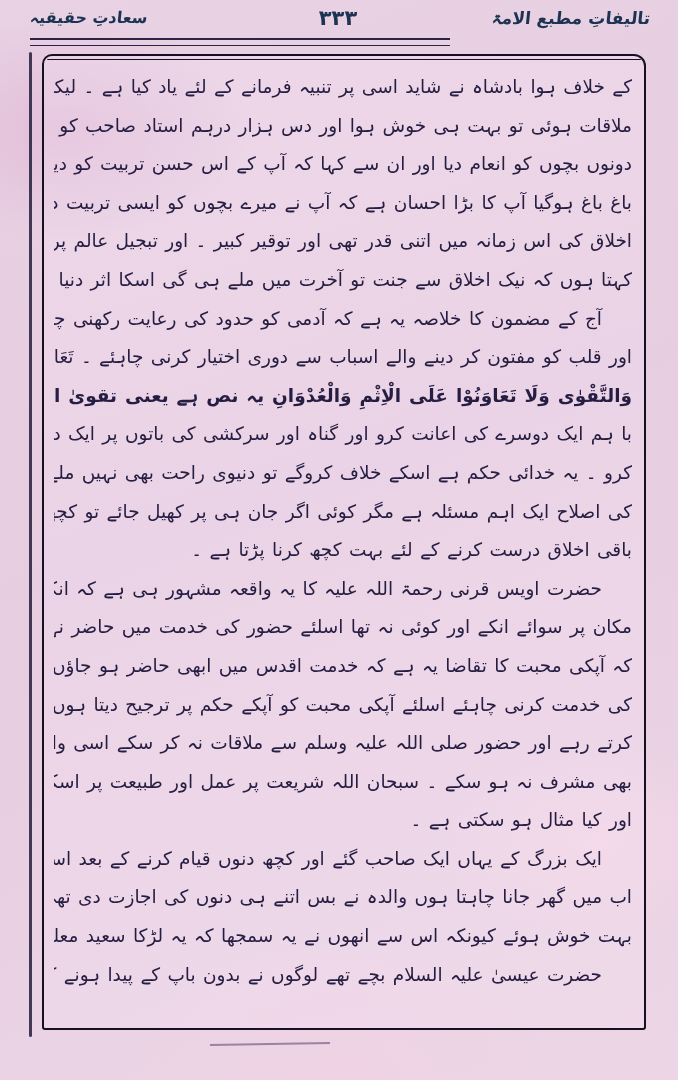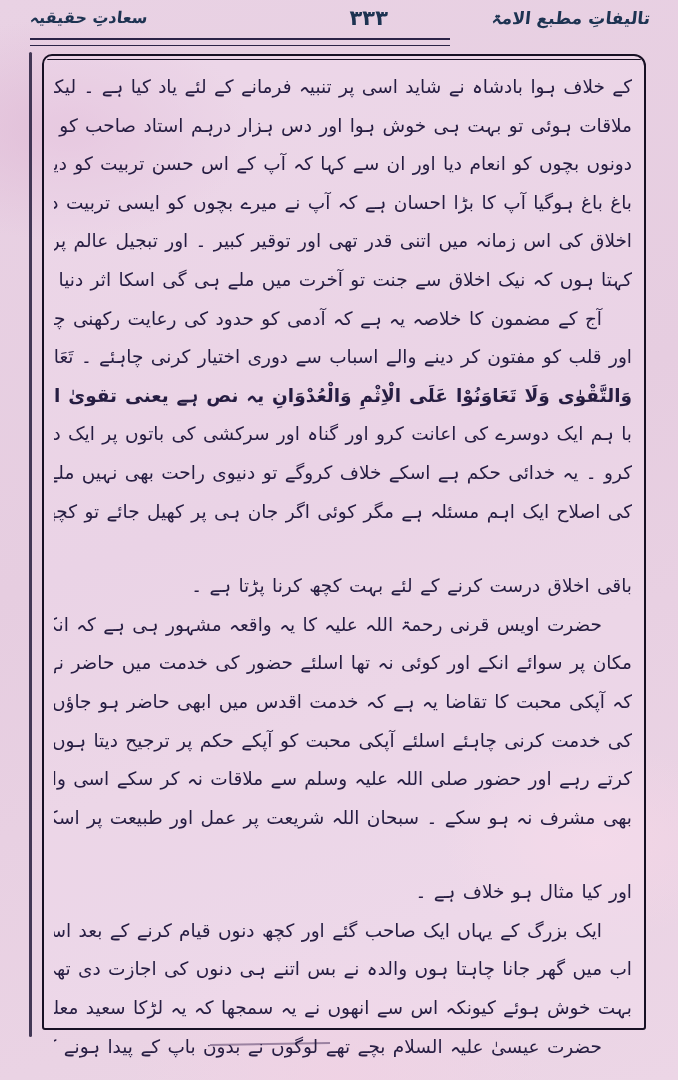--- a/index.html
+++ b/index.html
@@ -16,21 +16,21 @@
   
   .header{
     position:absolute;top:6px;left:0;width:678px;height:34px;
     direction:rtl;color:#1d3352;
   }
   .header .h-right{
     position:absolute;right:28px;top:2px;font-size:17px;font-weight:bold;
     transform:skewX(-6deg);
   }
   .header .h-center{
-    position:absolute;left:288px;top:0;width:100px;text-align:right;
+    position:absolute;left:288px;top:0;width:100px;text-align:center;
     font-size:21px;font-weight:bold;letter-spacing:4px;color:#1d3352;
   }
   .header .h-left{
     position:absolute;left:30px;top:2px;font-size:16px;font-weight:bold;
     transform:skewX(-6deg);
   }
   .header-rule{
     position:absolute;top:38px;left:30px;width:420px;height:5px;
     border-top:2px solid #2c2347;border-bottom:1.5px solid #2c2347;
   }
@@ -68,21 +68,21 @@
     word-spacing:1.5px;
   }
   .line{
     white-space:nowrap;
     text-align:justify;
     text-align-last:justify;
     overflow:hidden;
     height:38.6px;
   }
   .line.indent{padding-right:30px;}
-  .line.short{text-align-last:right;margin-top:36px;}
+  .line.short{text-align-last:right;}
   .line.arabic{font-weight:bold;letter-spacing:.5px;}
 </style>
 </head>
 <body>
 
 <div class="header">
   <div class="h-right">تالیفاتِ مطبع الامۃ</div>
   <div class="h-center">۳۳۳</div>
   <div class="h-left">سعادتِ حقیقیہ</div>
 </div>
@@ -106,19 +106,19 @@
       <div class="line">با ہم ایک دوسرے کی اعانت کرو اور گناہ اور سرکشی کی باتوں پر ایک دوسرے کا تعاون مت</div>
       <div class="line">کرو ۔ یہ خدائی حکم ہے اسکے خلاف کروگے تو دنیوی راحت بھی نہیں ملے گی ۔ اس زمانہ میں اخلاق</div>
       <div class="line">کی اصلاح ایک اہم مسئلہ ہے مگر کوئی اگر جان ہی پر کھیل جائے تو کچھ لوگ تو اچھے ہو ہی جائینگے</div>
       <div class="line short">باقی اخلاق درست کرنے کے لئے بہت کچھ کرنا پڑتا ہے ۔</div>
       <div class="line indent">حضرت اویس قرنی رحمۃ اللہ علیہ کا یہ واقعہ مشہور ہی ہے کہ انکی والدہ بہت ضعیفہ تھیں اور</div>
       <div class="line">مکان پر سوائے انکے اور کوئی نہ تھا اسلئے حضور کی خدمت میں حاضر نہیں ہو سکے اور یہ کہلا بھیجا</div>
       <div class="line">کہ آپکی محبت کا تقاضا یہ ہے کہ خدمت اقدس میں ابھی حاضر ہو جاؤں مگر آپ ہی کا حکم ہے کہ والدہ</div>
       <div class="line">کی خدمت کرنی چاہئے اسلئے آپکی محبت کو آپکے حکم پر ترجیح دیتا ہوں ۔ چنانچہ والدہ کی خدمت</div>
       <div class="line">کرتے رہے اور حضور صلی اللہ علیہ وسلم سے ملاقات نہ کر سکے اسی واسطے صحابیت کے شرف سے</div>
       <div class="line">بھی مشرف نہ ہو سکے ۔ سبحان اللہ شریعت پر عمل اور طبیعت پر اسکو غالب کرنے کی اس سے بڑھکر</div>
-      <div class="line short">اور کیا مثال ہو خلاف ہے ۔</div>
+      <div class="line short">اور کیا مثال ہو سکتی ہے ۔</div>
       <div class="line indent">ایک بزرگ کے یہاں ایک صاحب گئے اور کچھ دنوں قیام کرنے کے بعد اسنے کہا</div>
       <div class="line">اب میں گھر جانا چاہتا ہوں والدہ نے بس اتنے ہی دنوں کی اجازت دی تھی وہ بزرگ یہ سنکر</div>
       <div class="line">بہت خوش ہوئے کیونکہ اس سے انھوں نے یہ سمجھا کہ یہ لڑکا سعید معلوم ہوتا ہے ماں باپ کا مطیع</div>
       <div class="line indent">حضرت عیسیٰ علیہ السلام بچے تھے لوگوں نے بدون باپ کے پیدا ہونے کی وجہ سے انکی والدہ</div>
     </div>
 </div>
 
 </body></html>

